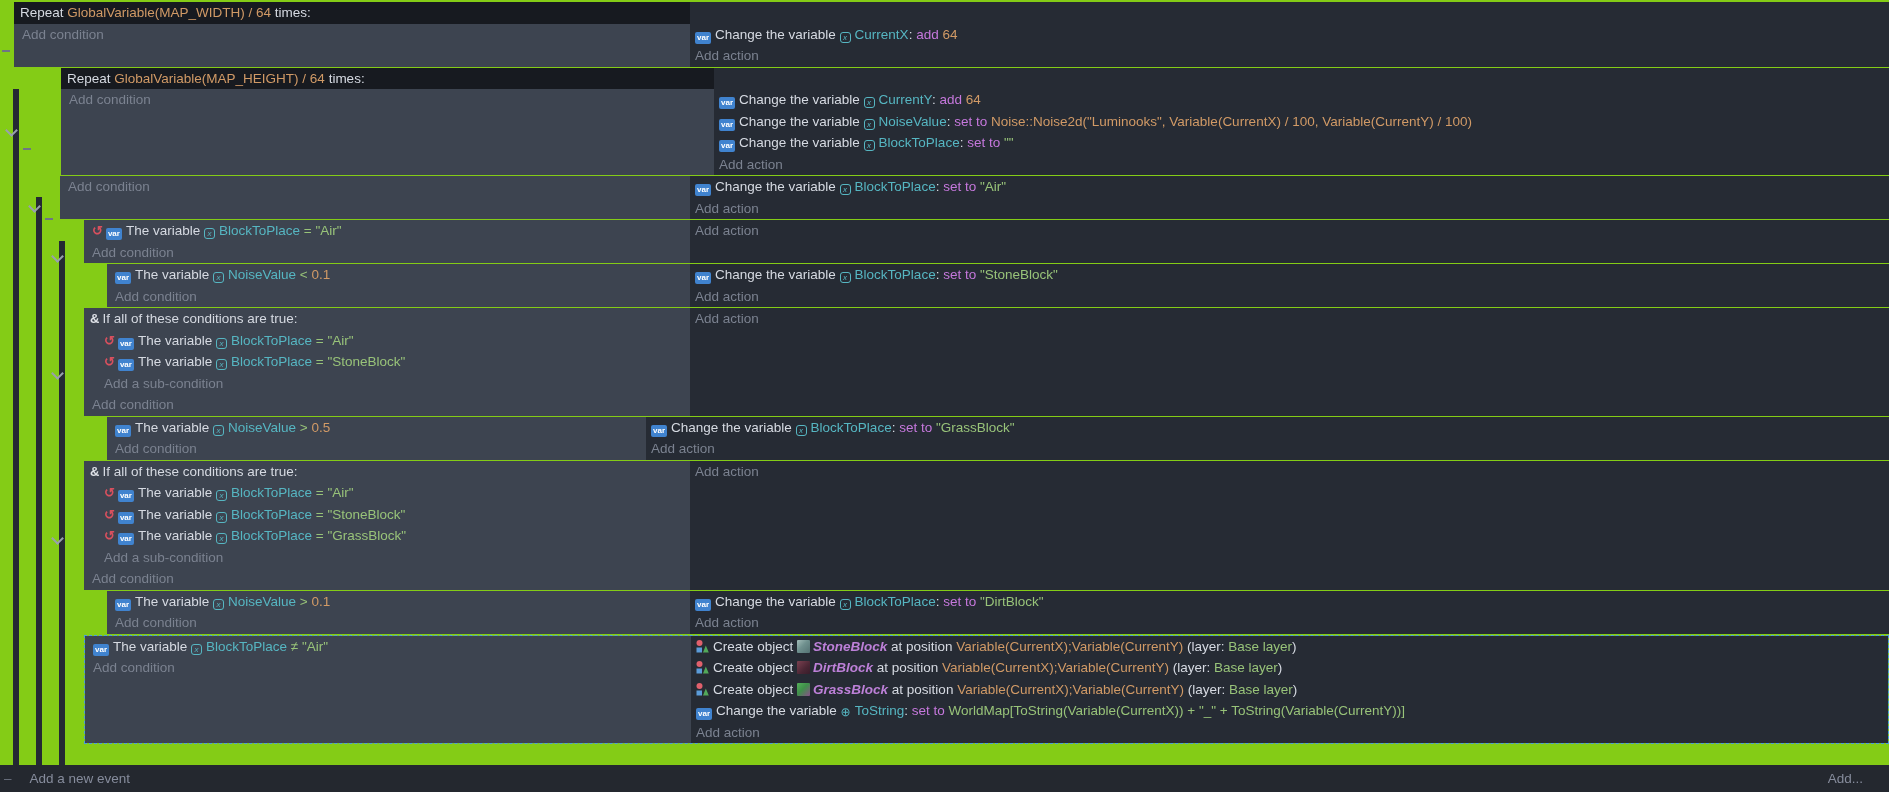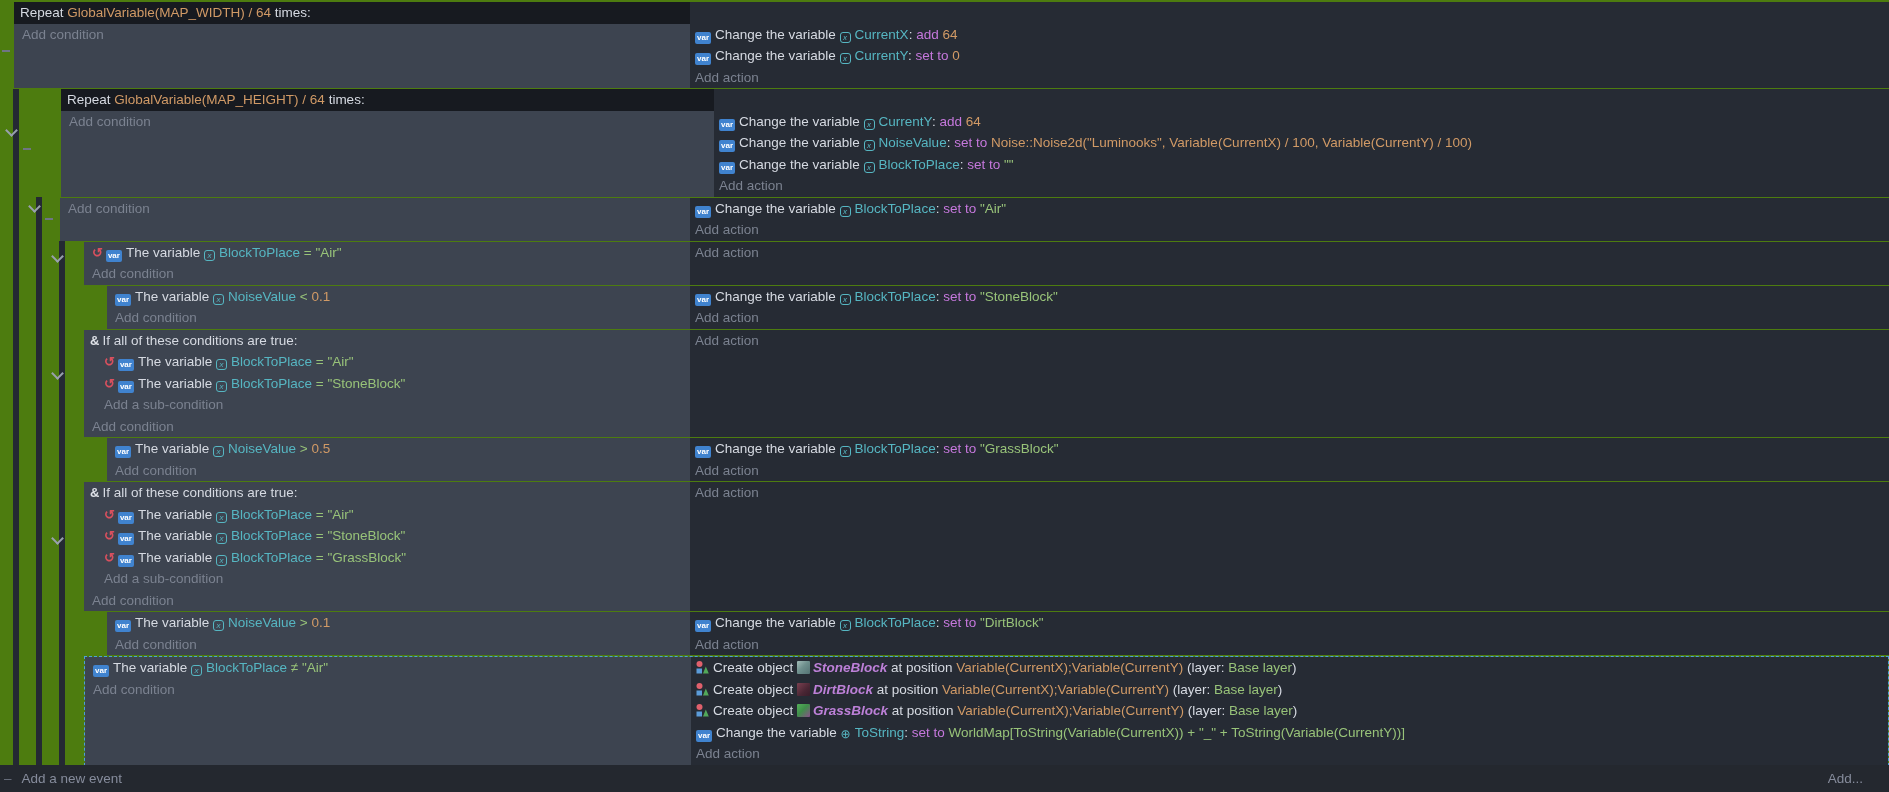--- a/index.html
+++ b/index.html
@@ -1,18 +1,18 @@
 <!DOCTYPE html>
 <html><head>
 <meta charset="utf-8">
 <style>
   html,body{margin:0;padding:0;background:#14161b;}
   #app{
     position:relative;width:1889px;height:792px;overflow:hidden;
-    background:#4d7c0f;box-sizing:border-box;padding-top:2px;
+    background:#84cc16;box-sizing:border-box;padding-top:2px;
     font-family:"Liberation Sans",sans-serif;font-size:13.5px;color:#d6dae2;
   }
   .event{display:flex;margin-bottom:1px;align-items:stretch;position:relative;}
   .event.selected{border:1px dashed #4d9fd8;}
   .cond-col{display:flex;flex-direction:column;background:#3d4450;flex:none;}
   .repeat-header{background:#171a20;height:21.5px;line-height:21.5px;padding-left:6px;white-space:nowrap;}
   .cond-body{flex:1;}
   .act-col{flex:1;background:#262b34;min-width:0;}
   .line{height:21.5px;line-height:21.5px;white-space:nowrap;}
   .cond-line{padding-left:8px;}
@@ -37,39 +37,38 @@
   .ic-create svg{vertical-align:-2px;}
   .thumb{display:inline-block;width:13px;height:13px;vertical-align:-2px;margin-right:3px;border-radius:1px;}
   .thumb-stone{background:linear-gradient(135deg,#a3bdb9 0%,#6f908e 45%,#547273 100%);}
   .thumb-dirt{background:linear-gradient(135deg,#7b4050 0%,#4a2634 60%,#381d2a 100%);}
   .thumb-grass{background:linear-gradient(135deg,#55b05a 0%,#3f8f4a 45%,#8a4f8a 100%);}
   .rail{position:absolute;width:6px;background:#242933;}
   .chev{position:absolute;width:7px;height:7px;border-left:2px solid #99a0ae;border-bottom:2px solid #99a0ae;transform:rotate(-45deg);}
   .dashm{position:absolute;width:8px;height:2px;background:#6f7584;}
   .footer{position:absolute;left:0;right:0;bottom:0;height:27px;background:#24282f;display:flex;align-items:center;}
   .footer-dash{display:inline-block;margin-left:4px;color:#6f7584;}
-  .footer-add{margin-left:10px;color:#868c9c;}
+  .footer-add{margin-left:18px;color:#868c9c;}
   .footer-spacer{flex:1;}
   .footer-more{margin-right:26px;color:#868c9c;}
 </style>
 </head>
 <body>
 
 <div id="app">
   <div id="events">
       <div class="event" style="margin-left: 14px;">
         <div class="cond-col" style="width: 676px;">
           <div class="repeat-header"><span class="c-w">Repeat </span><span class="c-num">GlobalVariable(MAP_WIDTH) / 64</span><span class="c-w"> times:</span></div>
           <div class="cond-body">
             <div class="line placeholder cond-line">Add condition</div>
           </div>
         </div>
         <div class="act-col" style="padding-top: 21.5px;">
           <div class="line act-line"><span class="ic-var">var</span><span class="c-w">Change the variable </span><span class="ic-svar">x</span><span class="c-var">CurrentX</span><span class="c-w">: </span><span class="c-op">add </span><span class="c-num">64</span></div>
-          <div class="line act-line"><span class="ic-var">var</span><span class="c-w">Change the variable </span><span class="ic-svar">x</span><span class="c-var">CurrentY</span><span class="c-w">: </span><span class="c-op">set to </span><span class="c-num">0</span></div>
           <div class="line placeholder act-line">Add action</div>
         </div>
       </div>
       <div class="event" style="margin-left: 37px; padding-left: 24px;">
         <div class="cond-col" style="width: 653px;">
           <div class="repeat-header"><span class="c-w">Repeat </span><span class="c-num">GlobalVariable(MAP_HEIGHT) / 64</span><span class="c-w"> times:</span></div>
           <div class="cond-body">
             <div class="line placeholder cond-line">Add condition</div>
           </div>
         </div>
@@ -122,21 +121,21 @@
             <div class="line cond-line sub-pad"><span class="ic-inv">↺</span><span class="ic-var">var</span><span class="c-w">The variable </span><span class="ic-svar">x</span><span class="c-var">BlockToPlace</span><span class="c-grn"> = </span><span class="c-grn">"StoneBlock"</span></div>
             <div class="line placeholder sub-pad">Add a sub-condition</div>
             <div class="line placeholder cond-line">Add condition</div>
           </div>
         </div>
         <div class="act-col">
           <div class="line placeholder act-line">Add action</div>
         </div>
       </div>
       <div class="event" style="margin-left: 107px;">
-        <div class="cond-col" style="width: 583px;">
+        <div class="cond-col" style="width: 539px;">
           <div class="cond-body">
             <div class="line cond-line"><span class="ic-var">var</span><span class="c-w">The variable </span><span class="ic-svar">x</span><span class="c-var">NoiseValue</span><span class="c-grn"> &gt; </span><span class="c-num">0.5</span></div>
             <div class="line placeholder cond-line">Add condition</div>
           </div>
         </div>
         <div class="act-col">
           <div class="line act-line"><span class="ic-var">var</span><span class="c-w">Change the variable </span><span class="ic-svar">x</span><span class="c-var">BlockToPlace</span><span class="c-w">: </span><span class="c-op">set to </span><span class="c-grn">"GrassBlock"</span></div>
           <div class="line placeholder act-line">Add action</div>
         </div>
       </div>

